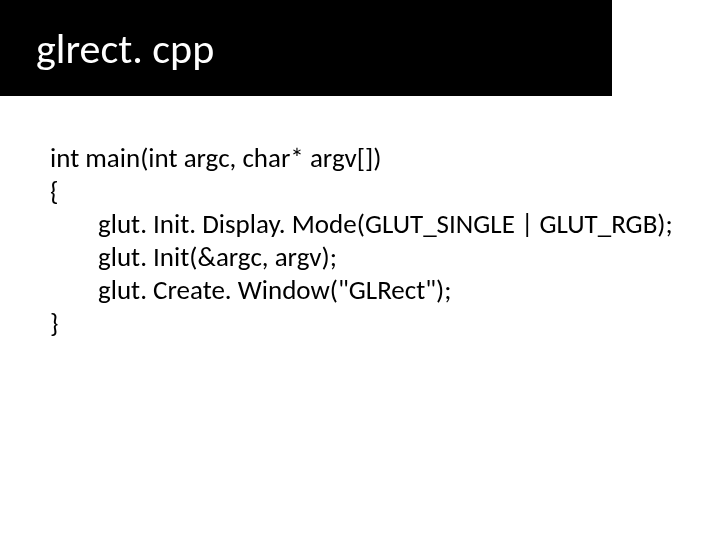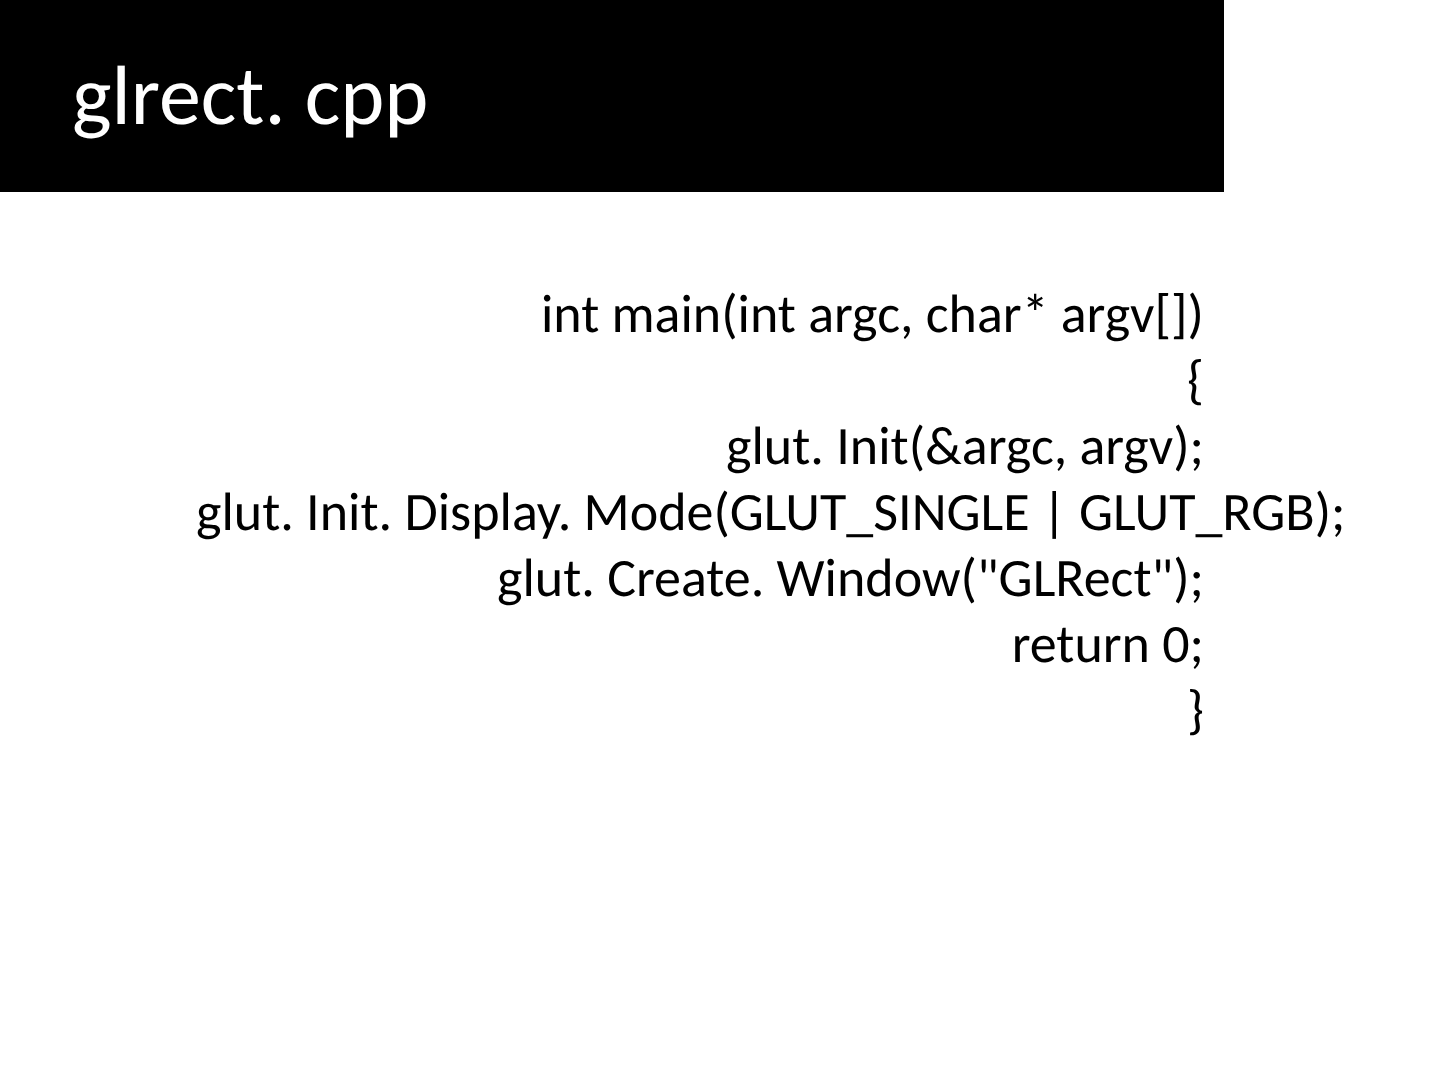--- a/index.html
+++ b/index.html
@@ -31,21 +31,20 @@
     font-size: 42px;
     font-weight: 400;
     letter-spacing: 0px;
   }
   .code-block {
     padding: 46px 10px 0 50px;
     font-size: 27px;
     line-height: 1.22;
     color: #000000;
     font-weight: 400;
-    text-align: right;
   }
   .code-line {
     white-space: pre;
   }
   .indent {
     padding-left: 48px;
   }
   .bold {
     font-weight: 700;
   }
@@ -53,19 +52,18 @@
 </head>
 <body>
 
 <div class="slide">
   <div class="title-bar">
     <span class="title-text">glrect. cpp</span>
   </div>
   <div class="code-block">
     <div class="code-line">int main(int argc, char* argv[])</div>
     <div class="code-line">{</div>
+    <div class="code-line indent">glut. Init. Display. Mode(GLUT_SINGLE | GLUT_RGB);</div>
     <div class="code-line indent">glut. Init(&amp;argc, argv);</div>
-    <div class="code-line indent">glut. Init. Display. Mode(GLUT_SINGLE | GLUT_RGB);</div>
     <div class="code-line indent">glut. Create. Window("GLRect");</div>
-    <div class="code-line indent">return 0;</div>
     <div class="code-line">}</div>
   </div>
 </div>
 
 </body></html>

